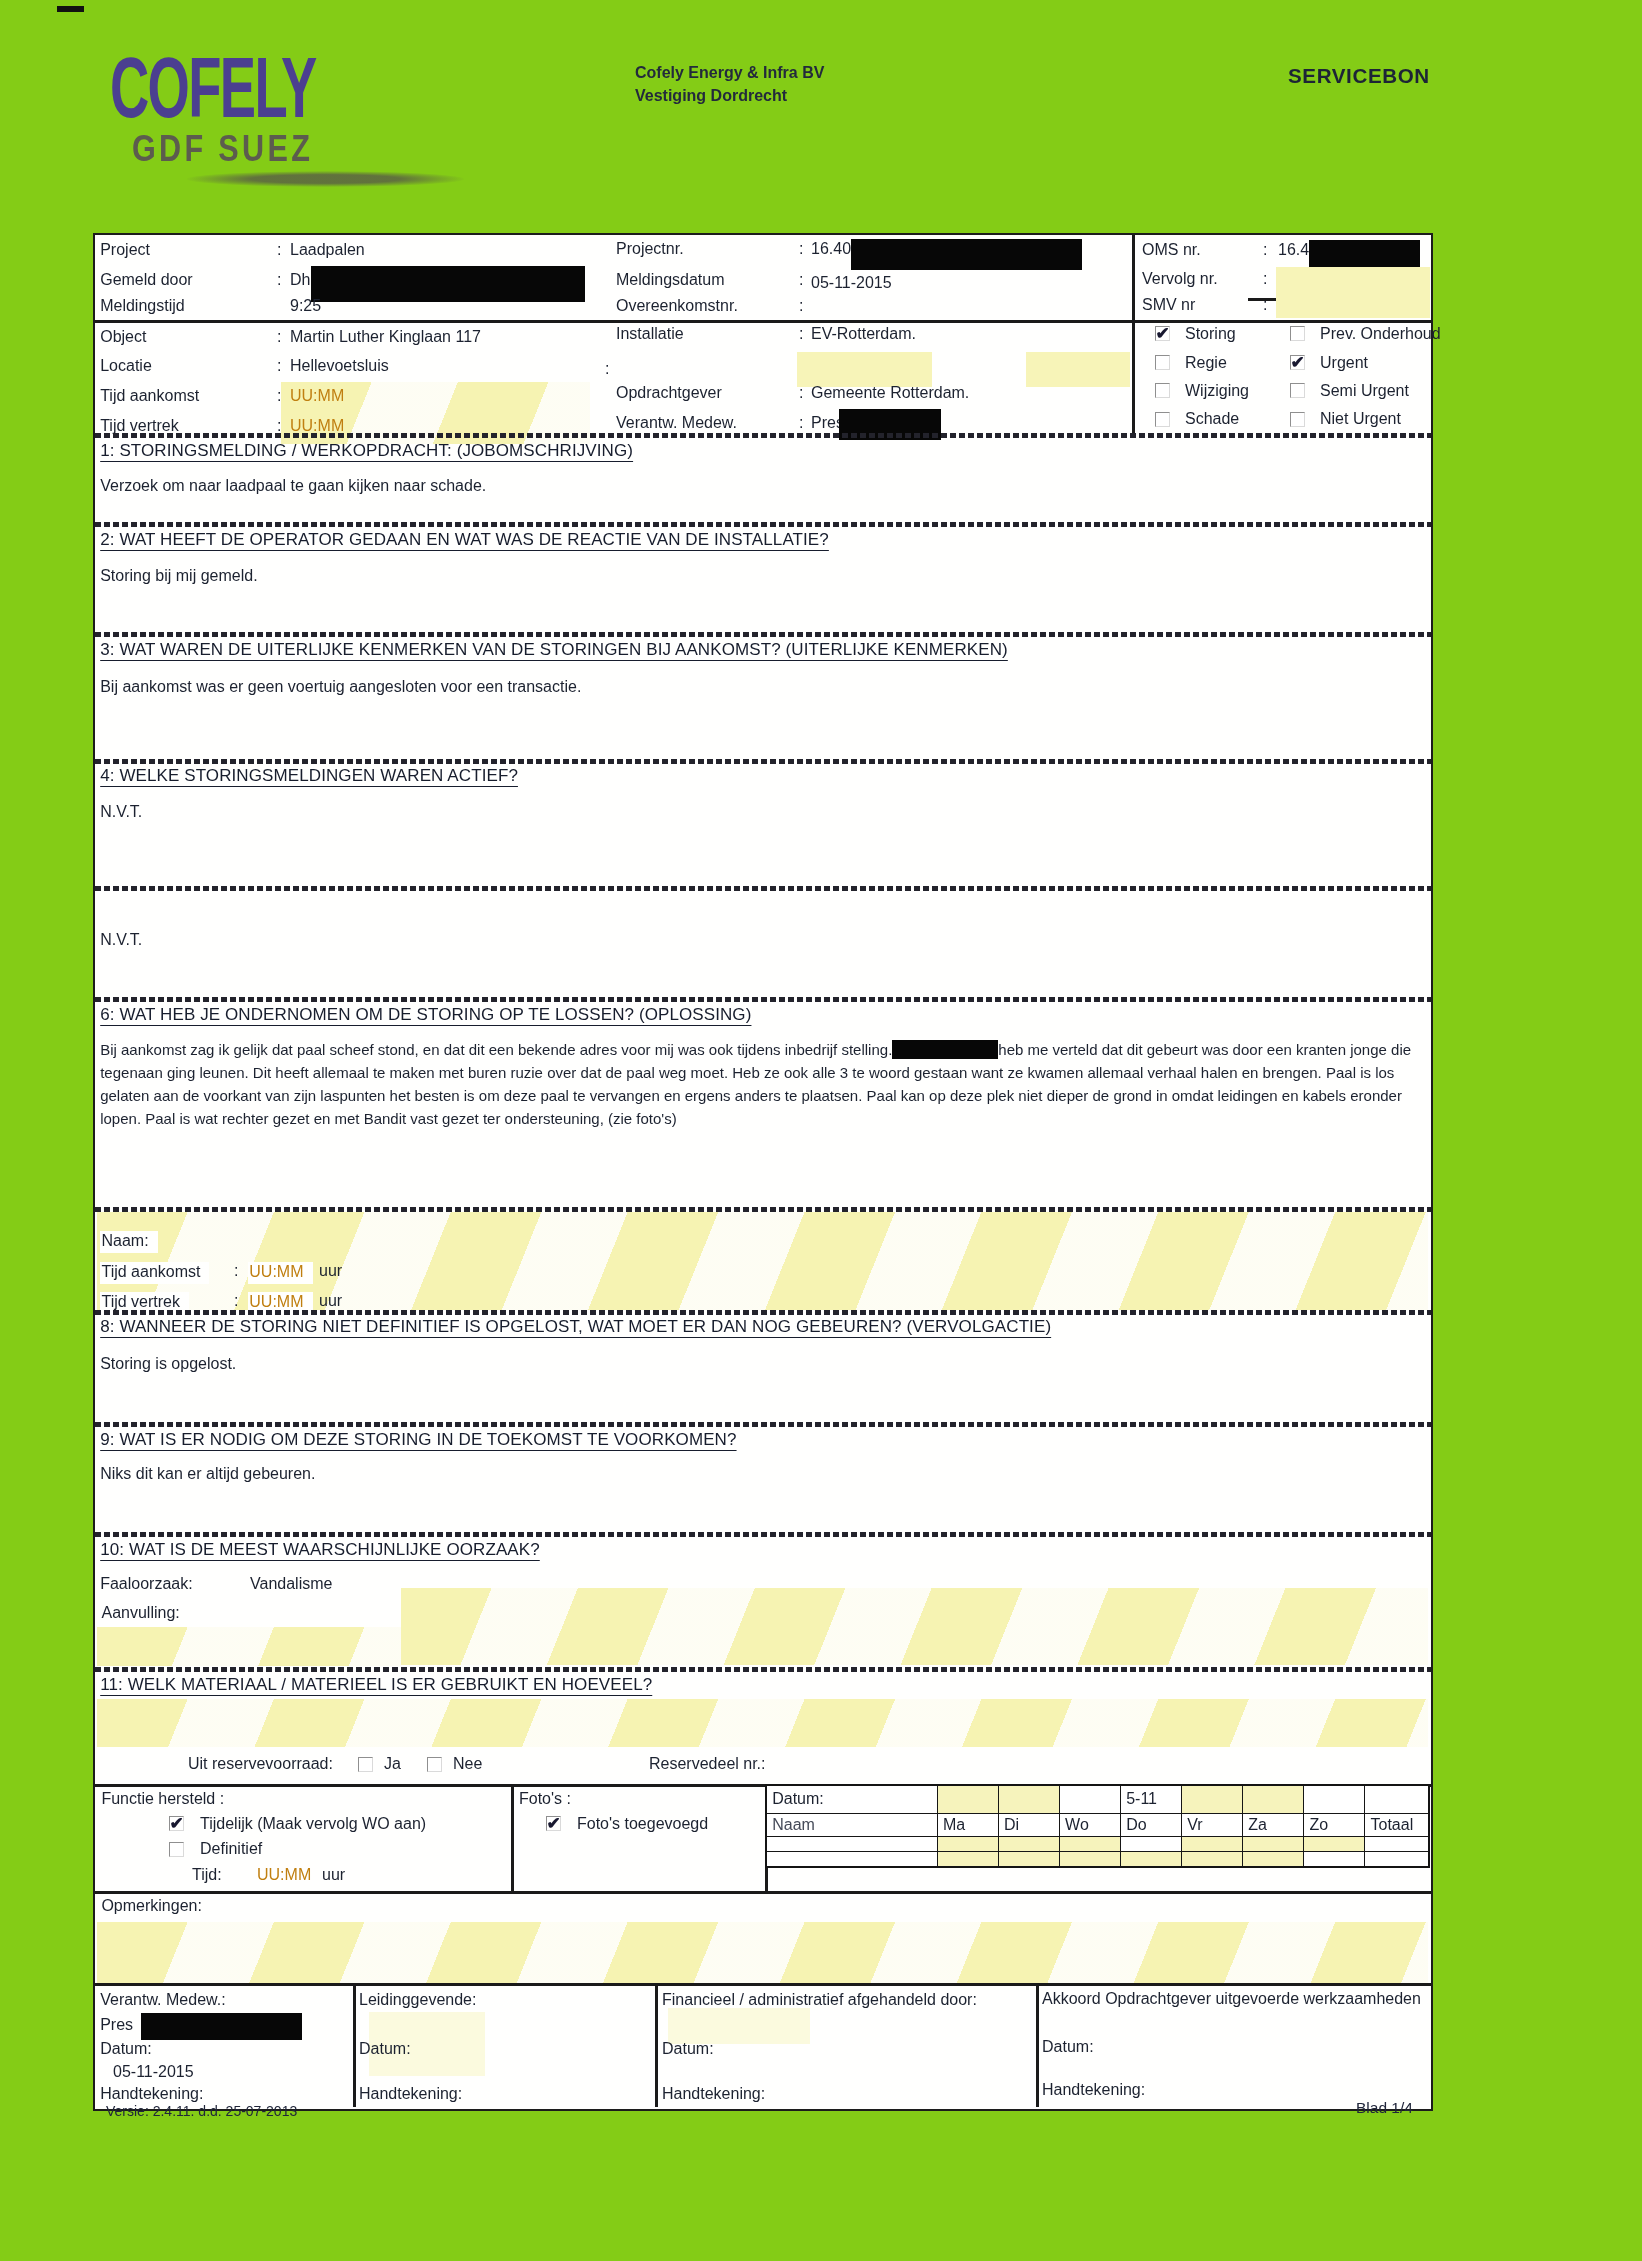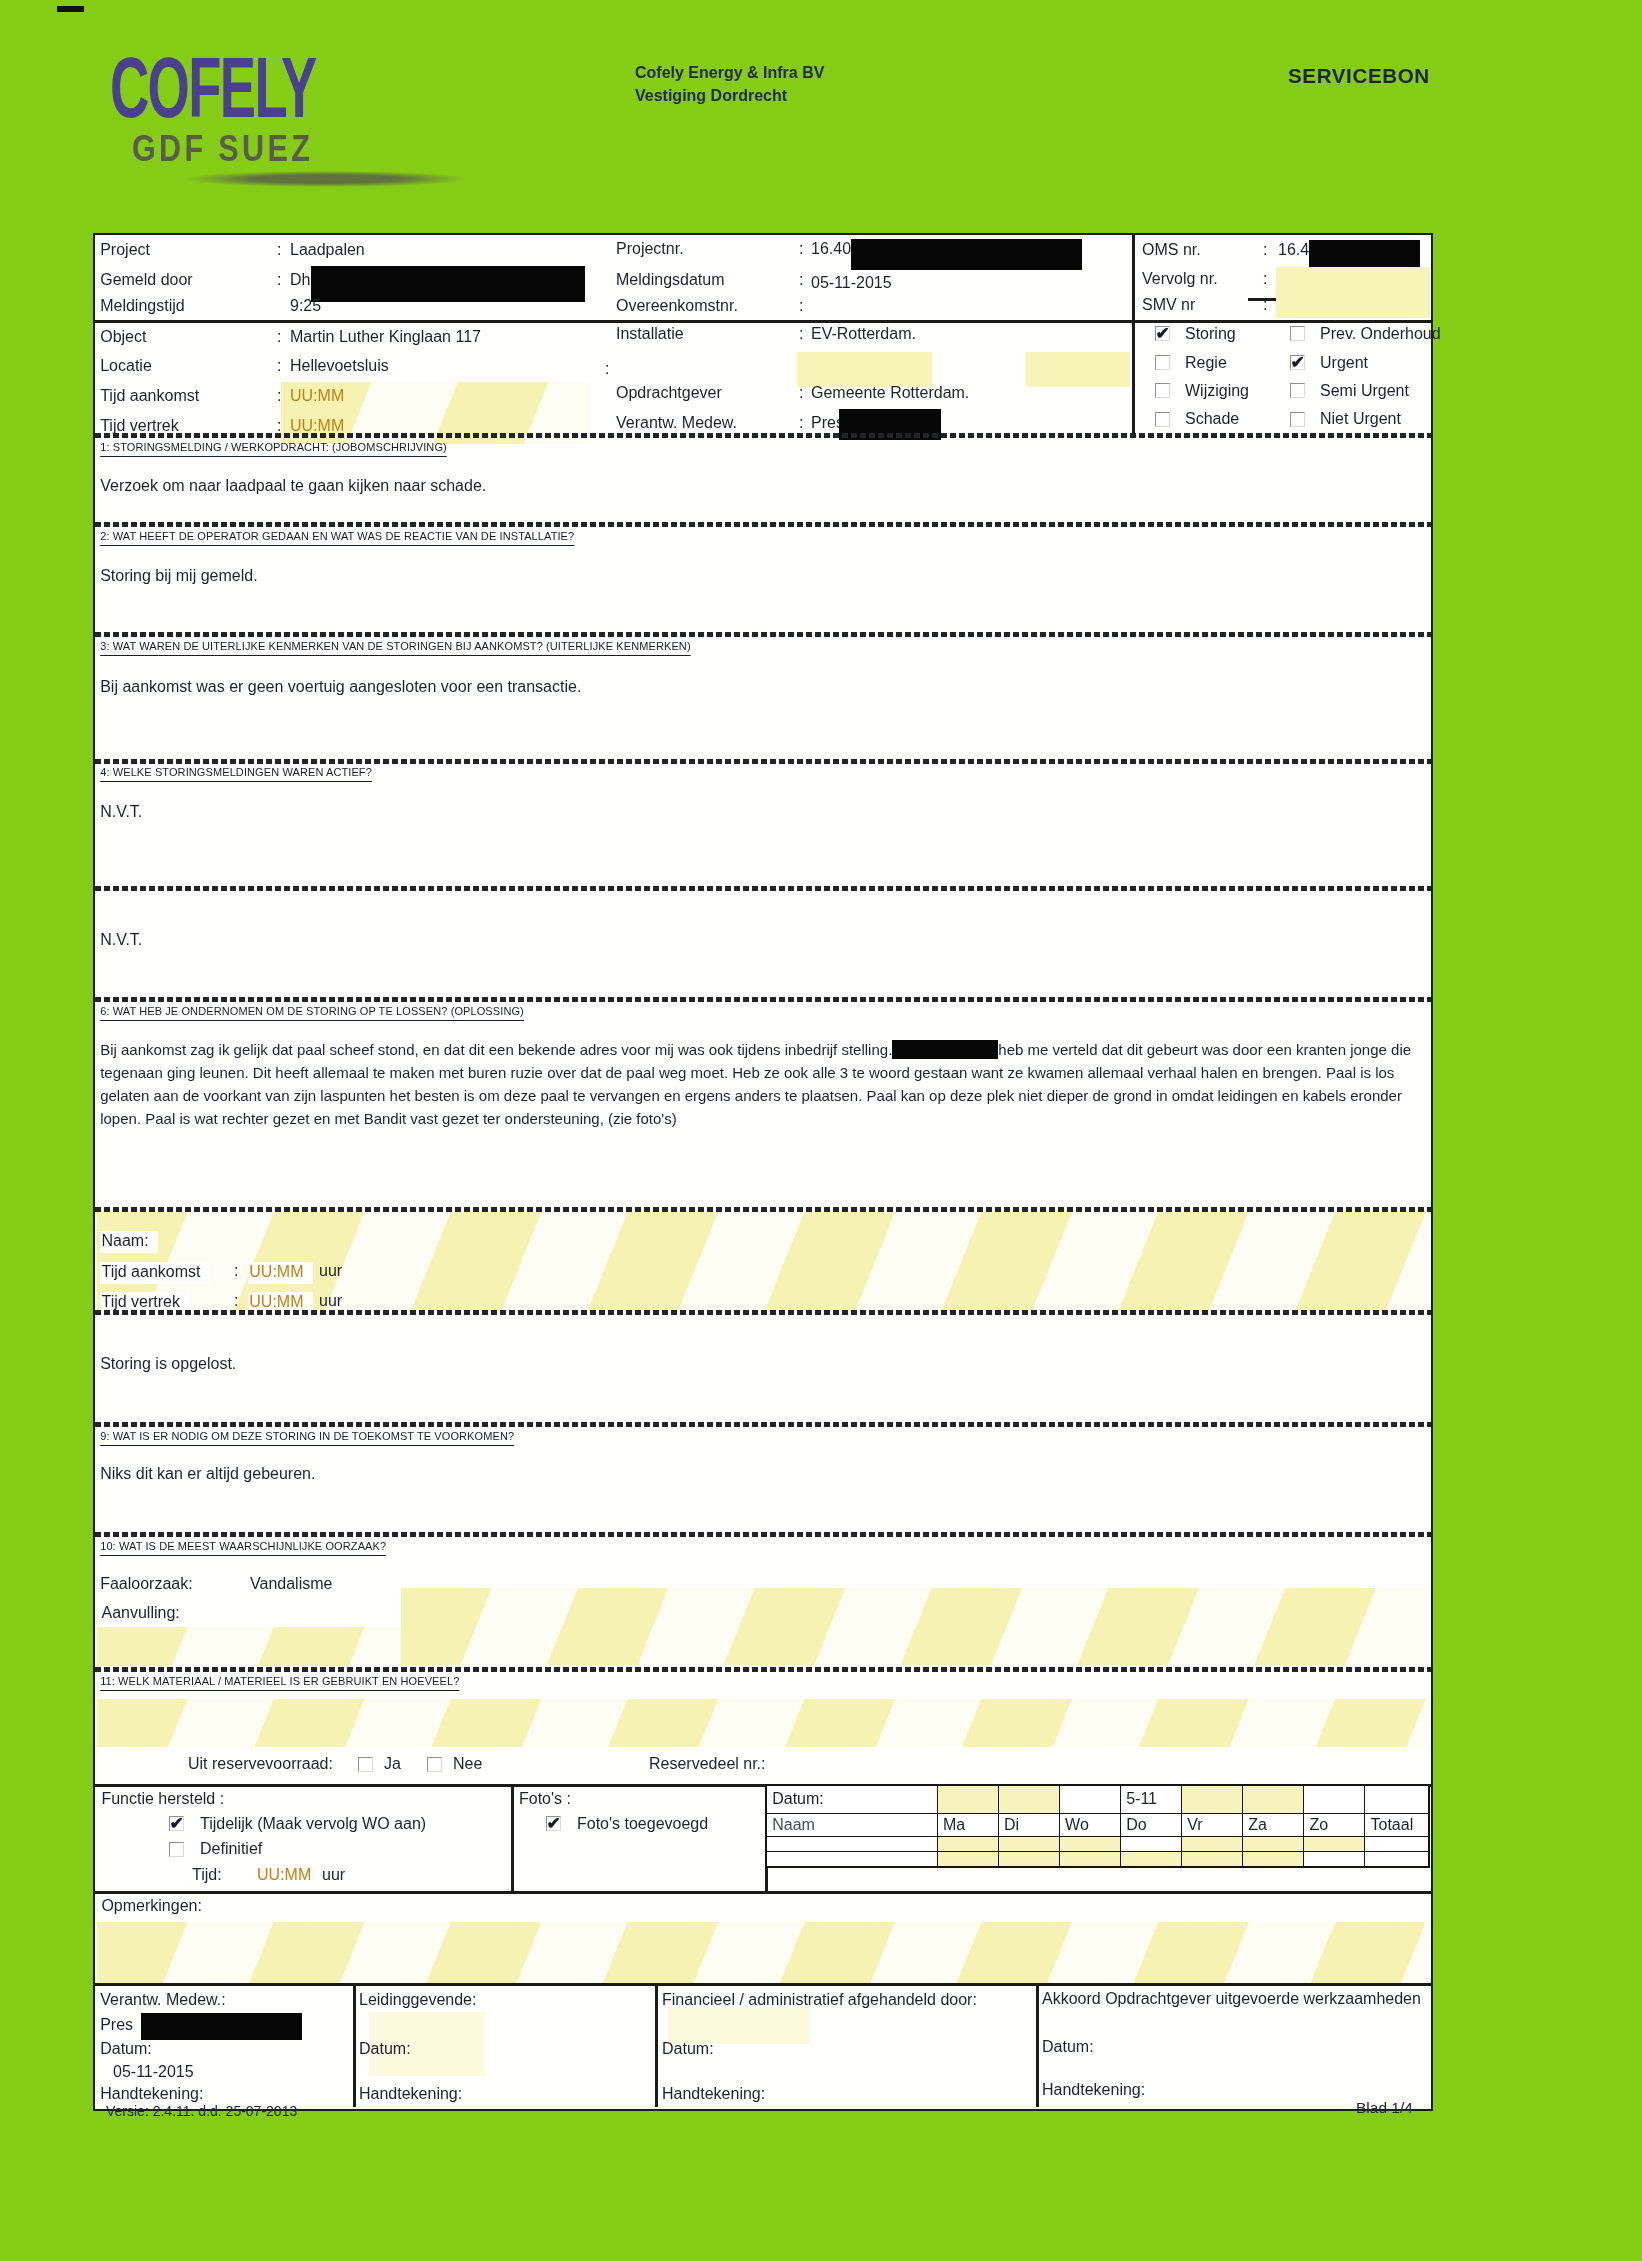--- a/index.html
+++ b/index.html
@@ -18,21 +18,21 @@
   
   .form-box{position:absolute;left:93px;top:219px;width:1340px;height:1878px;
             border:2.6px solid #1c1c1c;box-sizing:border-box;background:#fffffe;margin-top:14px;}
   .rule{position:absolute;left:0;width:100%;height:2.6px;background:#1a1a1a;}
   .vline{position:absolute;width:2.6px;background:#1a1a1a;}
   .dash{position:absolute;left:0;width:100%;height:4.5px;
         background:repeating-linear-gradient(90deg,#23232c 0 5.8px,rgba(255,255,255,0) 5.8px 9px);}
   .lbl{position:absolute;font-size:16px;white-space:nowrap;}
   .sep{position:absolute;font-size:16px;}
   .val{position:absolute;font-size:16px;white-space:nowrap;}
-  .shead{position:absolute;font-size:11px;font-weight:500;letter-spacing:0.1px;white-space:nowrap;
+  .shead{position:absolute;font-size:17px;font-weight:500;letter-spacing:0.1px;white-space:nowrap;
          color:#171d2d;text-decoration:underline;text-underline-offset:4.5px;}
   .ans{position:absolute;font-size:16px;white-space:nowrap;}
   .para{position:absolute;font-size:15px;line-height:23px;color:#1c2230;}
   .time{color:#c07f10;}
   .redact{position:absolute;background:#070707;}
   .redact-inline{display:inline-block;width:106px;height:19.3px;background:#070707;vertical-align:-3.9px;}
   .cb{position:absolute;width:15px;height:15px;background:#fff;box-sizing:border-box;
       border-top:1.9px solid #8f8f8f;border-left:1.9px solid #8f8f8f;
       border-right:1.9px solid #dadada;border-bottom:1.9px solid #dadada;}
   .cb.checked::after{content:"\2714";position:absolute;left:-0.6px;top:-4.5px;font-size:17px;
@@ -196,20 +196,21 @@
     <span class="lbl wpatch" style="left:5.2px;top:1027px;">Tijd aankomst</span>
     <span class="sep" style="left:139px;top:1027px;">:</span>
     <span class="val time wpatch" style="left:153px;top:1027px;">UU:MM</span>
     <span class="val" style="left:224px;top:1027px;">uur</span>
     <span class="lbl wpatch" style="left:5.2px;top:1057px;">Tijd vertrek</span>
     <span class="sep" style="left:139px;top:1057px;">:</span>
     <span class="val time wpatch" style="left:153px;top:1057px;">UU:MM</span>
     <span class="val" style="left:224px;top:1057px;">uur</span>
 
     <div class="dash" style="top:1075px;"></div>
+    <div class="shead" style="left:5.2px;top:1082px;">8: WANNEER DE STORING NIET DEFINITIEF IS OPGELOST, WAT MOET ER DAN NOG GEBEUREN? (VERVOLGACTIE)</div>
     <div class="ans" style="left:5.2px;top:1120px;">Storing is opgelost.</div>
 
     <div class="dash" style="top:1187px;"></div>
     <div class="shead" style="left:5.2px;top:1195px;">9: WAT IS ER NODIG OM DEZE STORING IN DE TOEKOMST TE VOORKOMEN?</div>
     <div class="ans" style="left:5.2px;top:1230px;">Niks dit kan er altijd gebeuren.</div>
 
     <div class="dash" style="top:1297px;"></div>
     <div class="shead" style="left:5.2px;top:1305px;">10: WAT IS DE MEEST WAARSCHIJNLIJKE OORZAAK?</div>
     <div class="yband streak" style="left:306px;top:1353px;width:1027px;height:77px;"></div>
     <div class="yband streak" style="left:1.9px;top:1392px;width:304px;height:39px;"></div>

